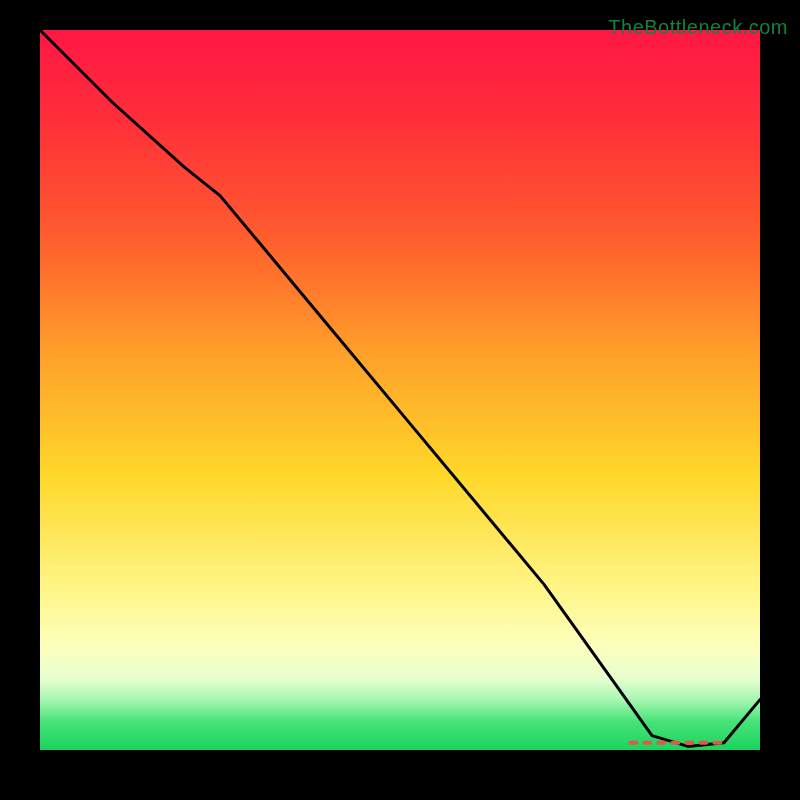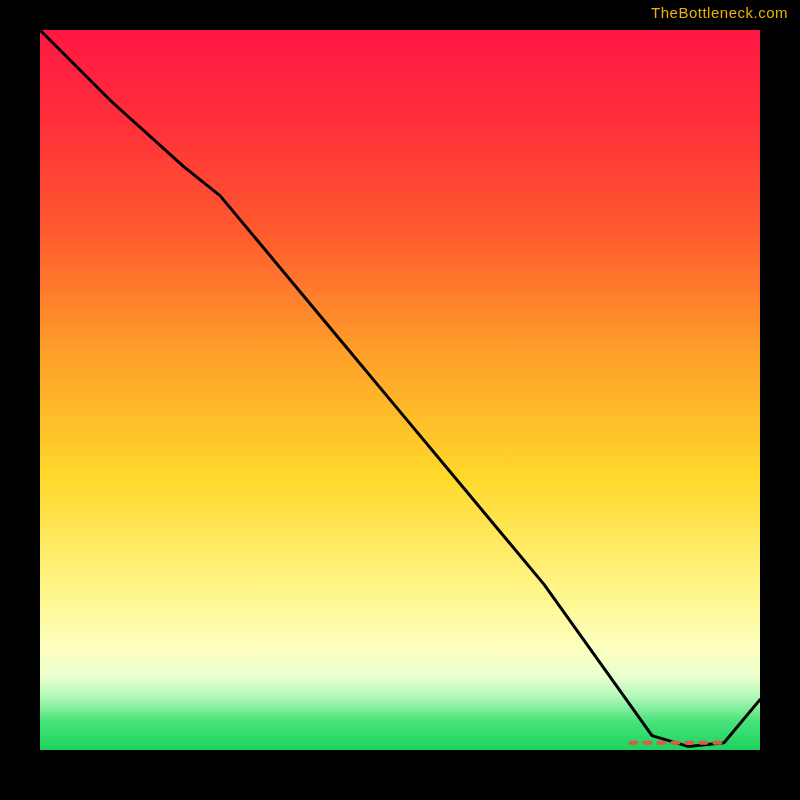--- a/index.html
+++ b/index.html
@@ -11,24 +11,24 @@
     font-family: Arial, Helvetica, sans-serif;
     overflow: hidden;
   }
   .page {
     position: relative;
     width: 800px;
     height: 800px;
   }
   .watermark {
     position: absolute;
-    top: 4px;
+    top: 16px;
     right: 12px;
-    color: #eab308;
-    font-size: 15px;
+    color: #15803d;
+    font-size: 20px;
     letter-spacing: 0.5px;
     z-index: 50;
   }
   .plot-area {
     position: absolute;
     left: 40px;
     top: 30px;
     width: 720px;
     height: 720px;
   }

